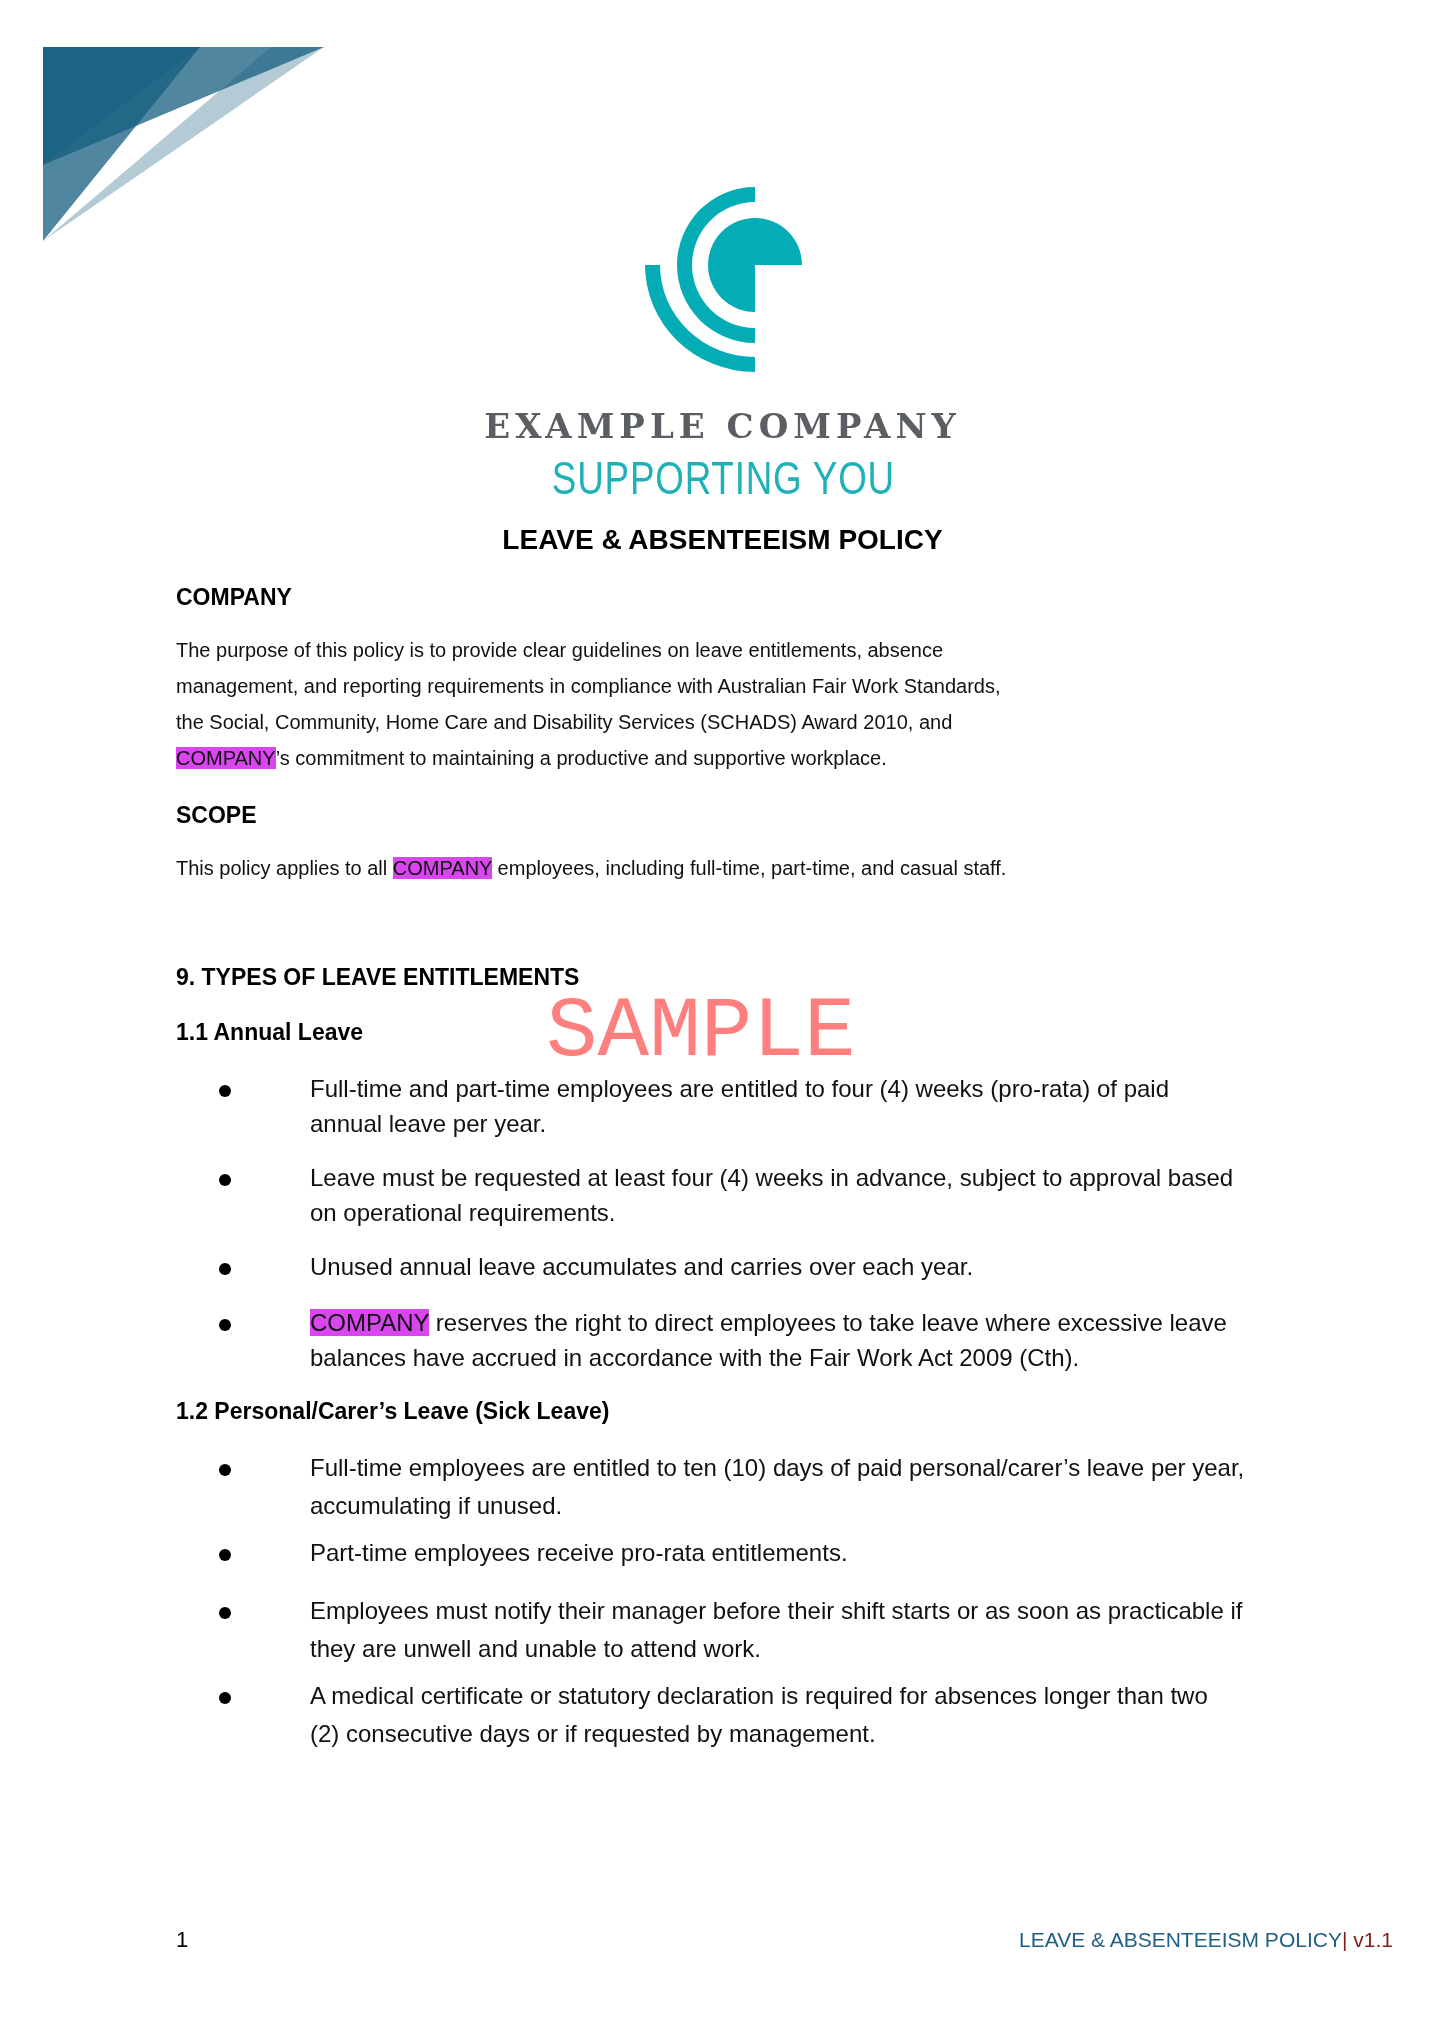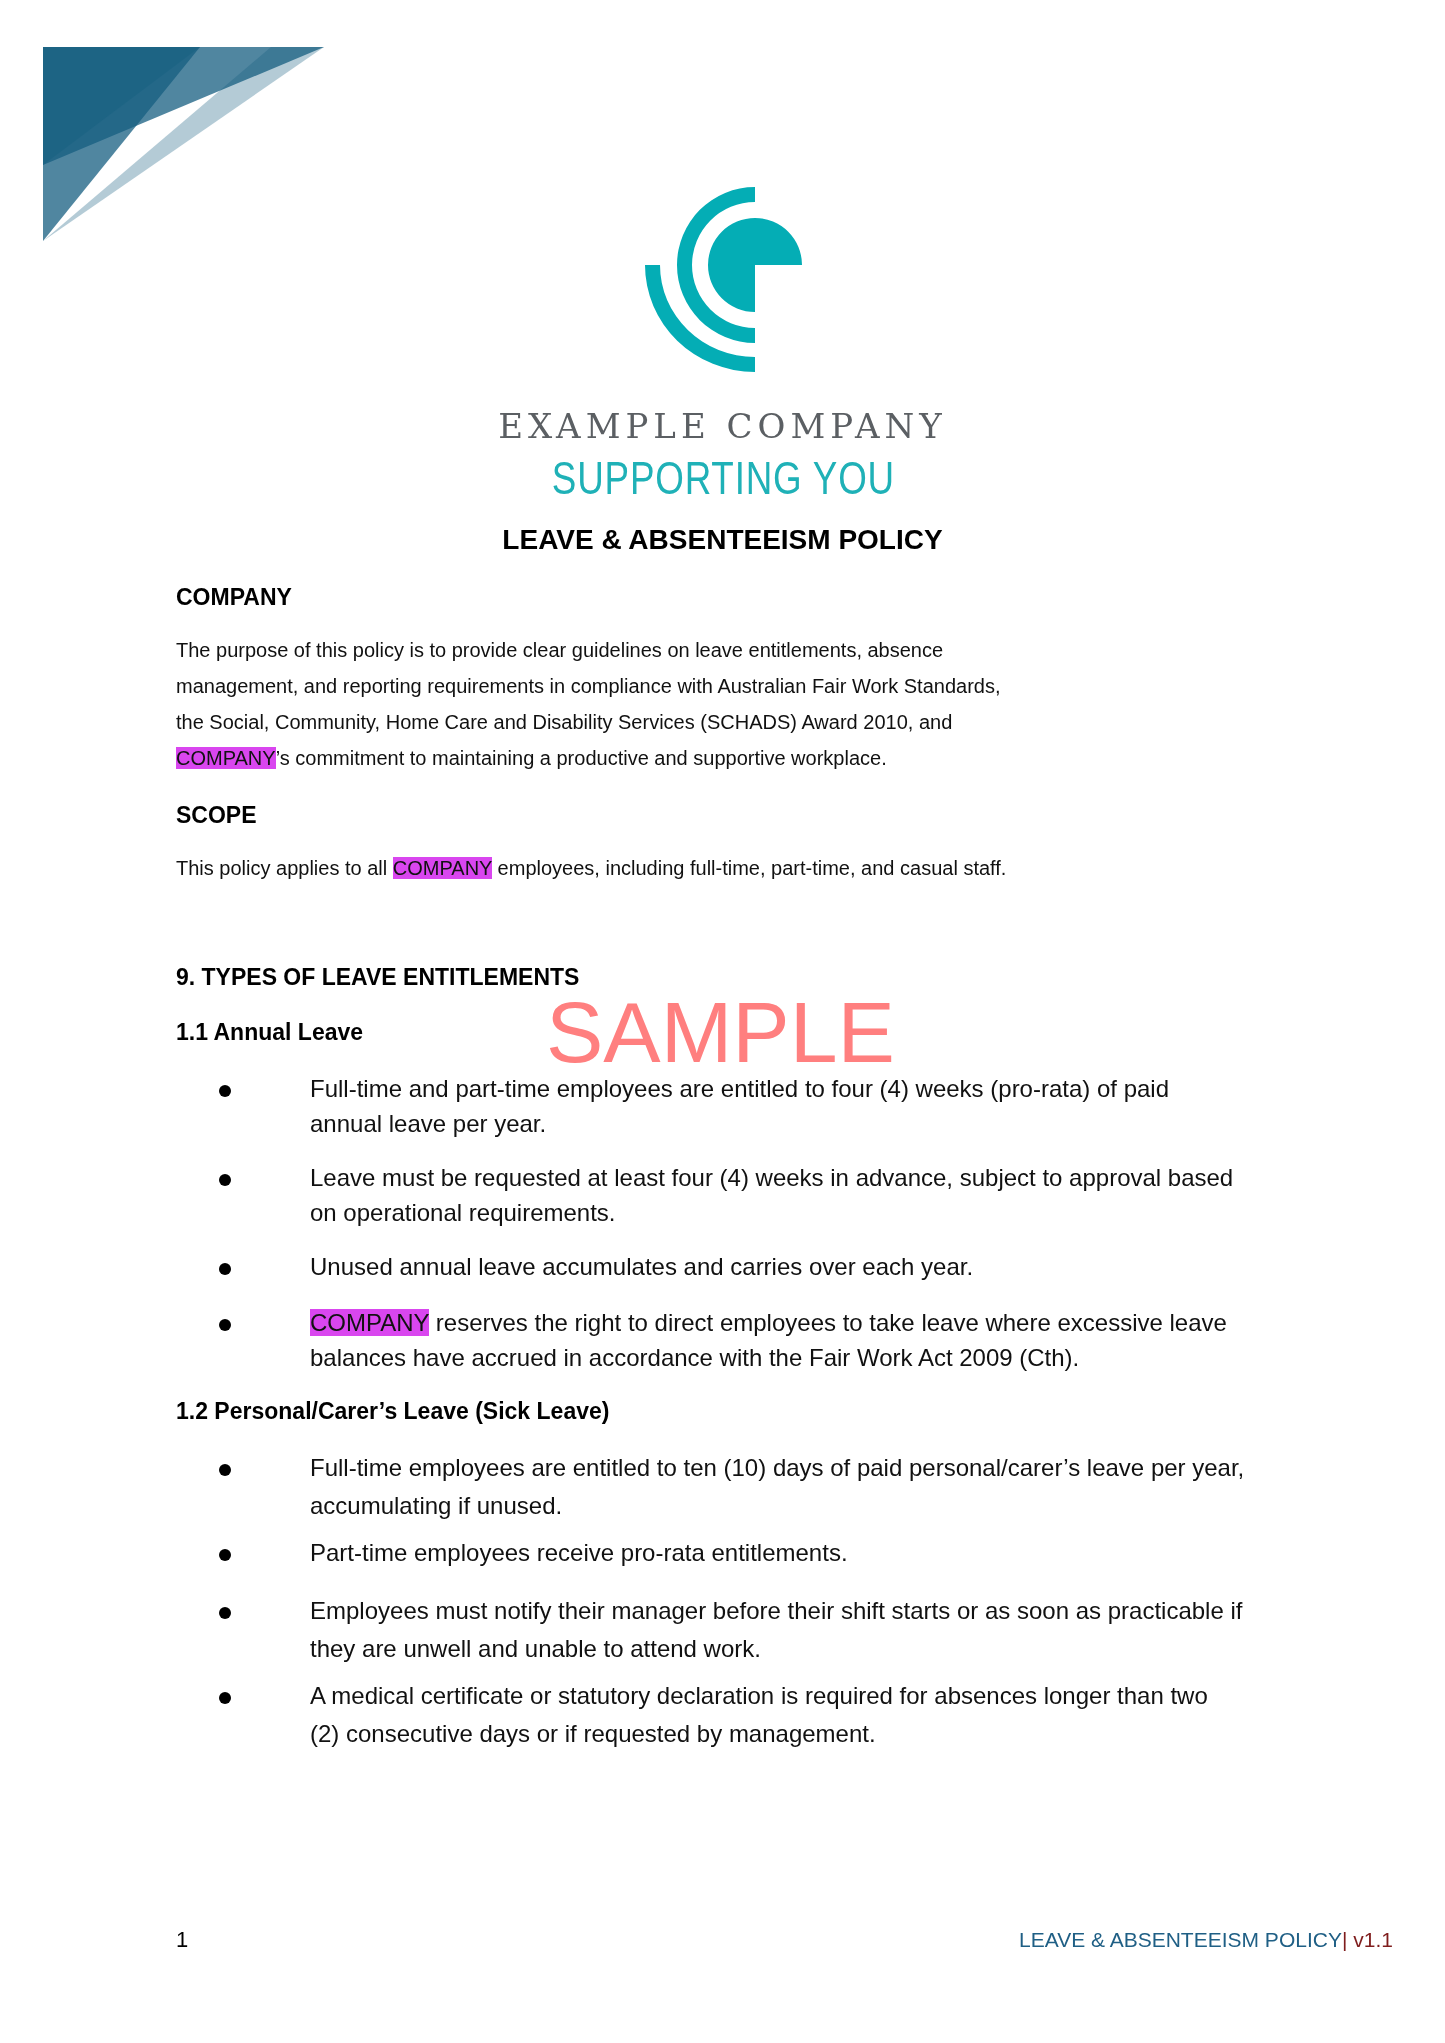--- a/index.html
+++ b/index.html
@@ -2,34 +2,34 @@
 <html><head>
 <meta charset="utf-8">
 <style>
   html, body { margin: 0; padding: 0; background: #ffffff; }
   body { width: 1445px; height: 2043px; position: relative; overflow: hidden;
          font-family: "Liberation Sans", "DejaVu Sans", sans-serif; color: #111111; }
   .abs { position: absolute; }
   .deco { left: 43px; top: 47px; width: 281px; height: 194px; }
   .logo { left: 640px; top: 180px; width: 170px; height: 200px; }
   .brand-name { left: 0; width: 1445px; top: 404px; text-align: center;
-    font-family: "DejaVu Serif", "Liberation Serif", serif; font-weight: normal;
+    font-family: "DejaVu Serif", "Liberation Serif", serif; font-weight: bold;
     font-size: 34px; letter-spacing: 5px; color: #5b5f63; line-height: 44px; }
   .brand-tag { left: 0; width: 1445px; top: 452px; text-align: center;
     font-family: "Liberation Sans", sans-serif; font-size: 46px; color: #1fb1b7;
     line-height: 52px; transform: scaleX(0.8); transform-origin: 727px 0; letter-spacing: 1px; }
   .doc-title { left: 0; width: 1445px; top: 522px; text-align: center;
     font-weight: bold; font-size: 28px; line-height: 36px; color: #000000; }
   .h { left: 176px; font-weight: bold; font-size: 23px; line-height: 30px; color: #000; }
   .line { left: 176px; font-size: 20px; line-height: 36px; white-space: nowrap; color: #111; }
   .bline { left: 276px; font-size: 24px; line-height: 36px; white-space: nowrap; color: #111; margin-left: 34px; }
   .bullet { left: 219px; width: 12px; height: 12px; border-radius: 50%; background: #000; }
   .hl { background: #d946ef; }
   .watermark { left: 546px; top: 982px; font-size: 86px; line-height: 100px; color: #ff7f7f;
-    font-family: Liberation Sans, sans-serif; }
+    font-family: Liberation Mono, monospace; }
   .pagenum { left: 176px; top: 1926px; font-size: 22px; line-height: 28px; color: #000; }
   .footer { left: 1019px; top: 1926px; font-size: 21px; line-height: 28px; color: #1f5f85; white-space: nowrap; }
   .footer .ver { color: #7f1d1d; }
 </style>
 </head>
 <body>
 
 <svg class="abs deco" viewBox="0 0 281 194" width="281" height="194">
   <polygon points="0,0 281,0 0,118" fill="#155e80" opacity="0.75"></polygon>
   <polygon points="0,0 157,0 0,194" fill="#155e80" opacity="0.75"></polygon>

